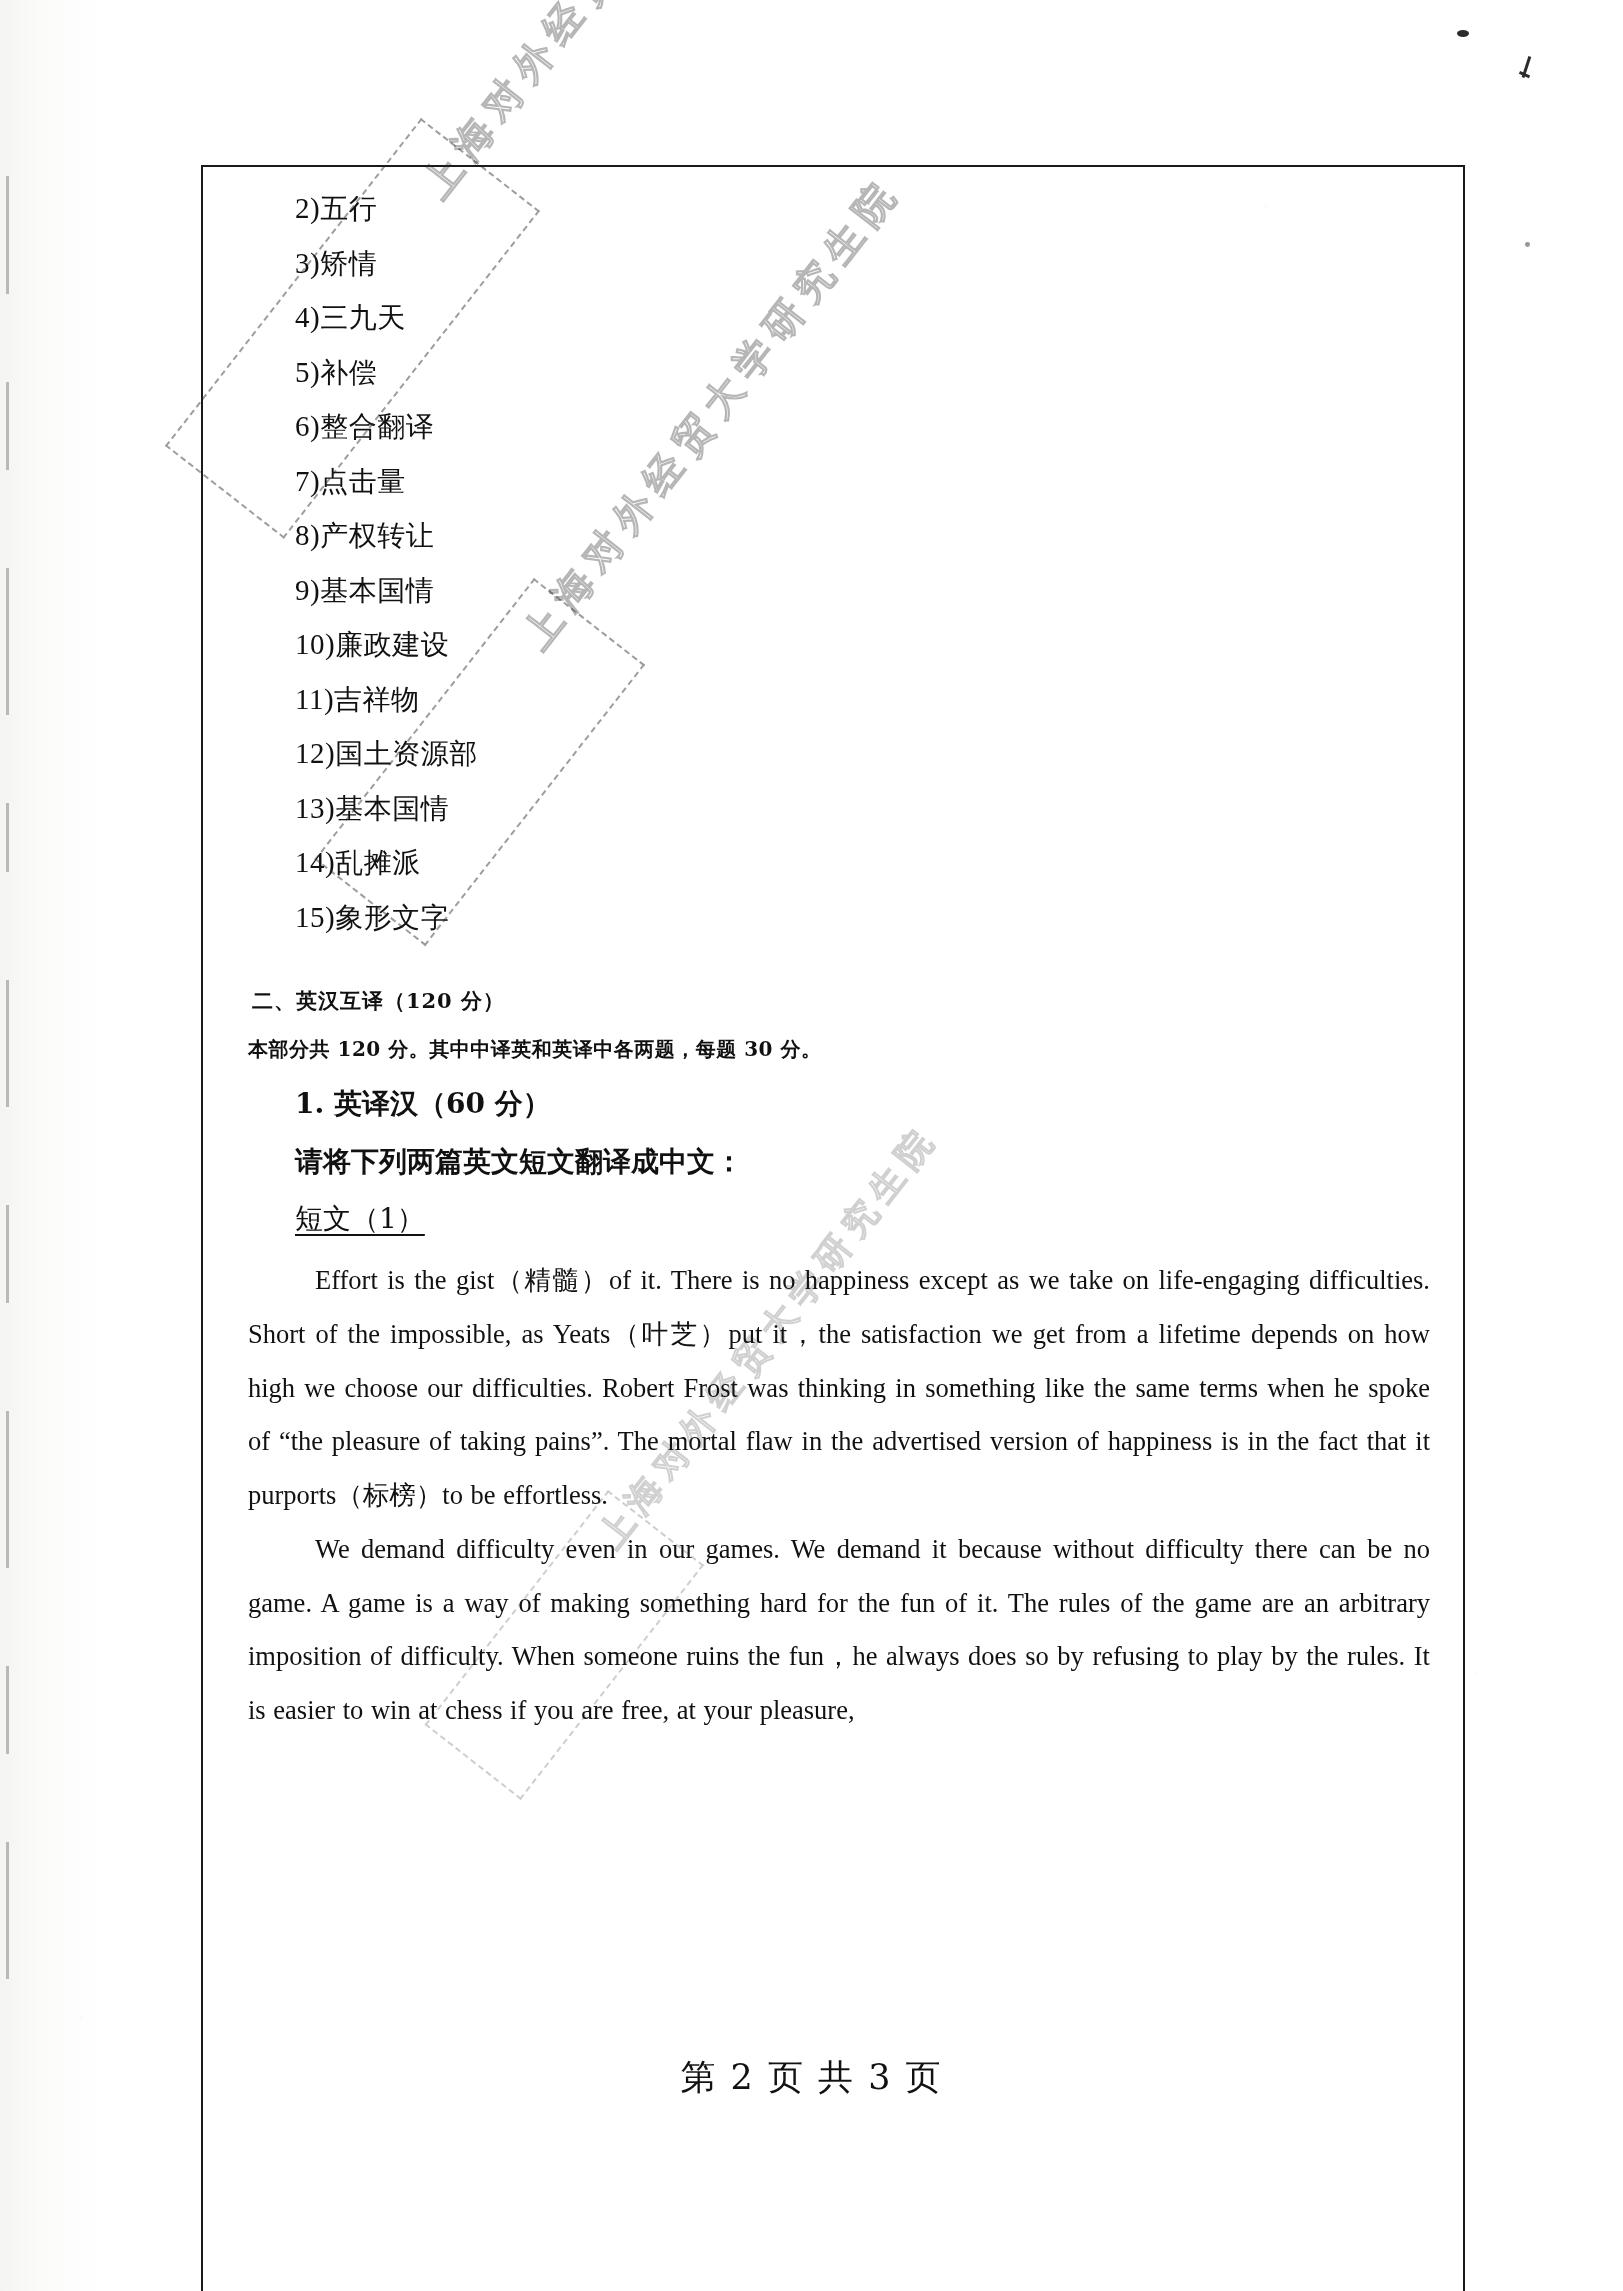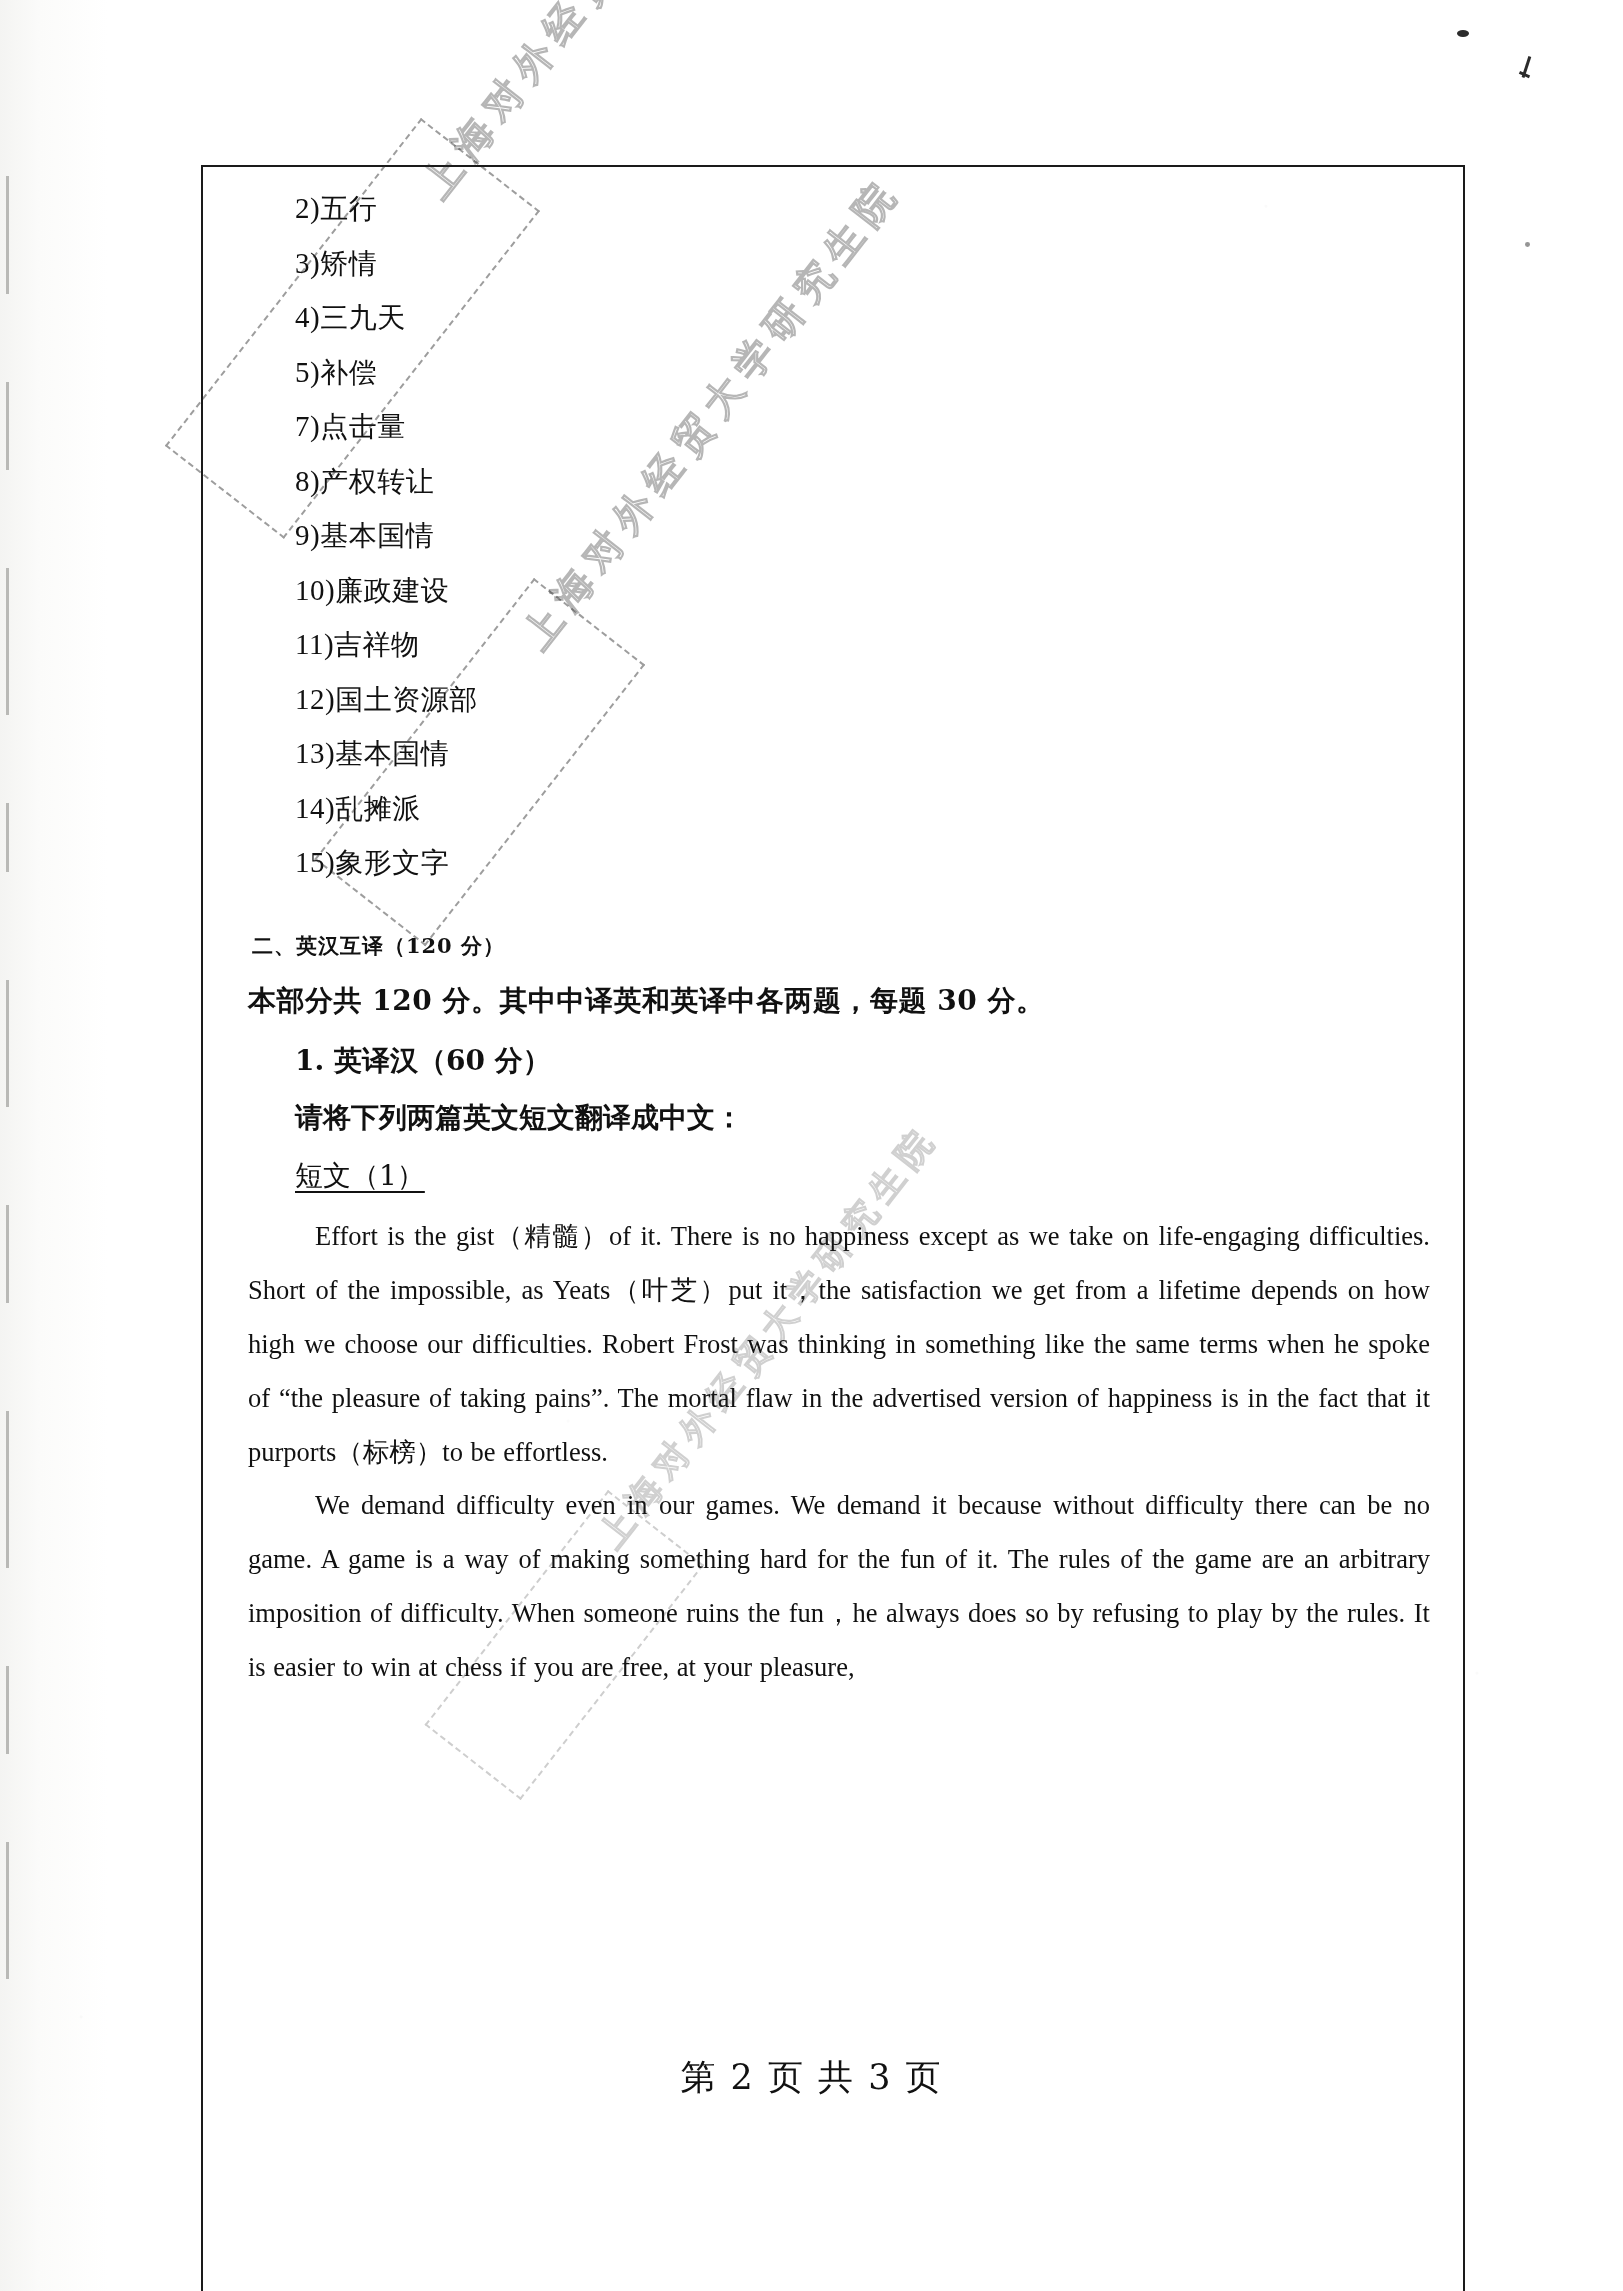--- a/index.html
+++ b/index.html
@@ -67,21 +67,21 @@
 
   
   .sec-head{
     font-size:21px;
     font-weight:bold;
     margin:55px 0 21.6px 3.9px;
     font-family:"DejaVu Serif", serif;
     letter-spacing:1px;
   }
   .sec-sub{
-    font-size:28px;
+    font-size:20px;
     font-weight:bold;
     margin:0 0 21.6px 0px;
     font-family:"DejaVu Serif", serif;
     letter-spacing:0.5px;
   }
   .sec-item{
     font-size:28px;
     font-weight:bold;
     margin:0 0 19.6px 47px;
     font-family:"DejaVu Serif", serif;
@@ -189,20 +189,21 @@
 <div class="stray" style="left:1525px;top:242px;width:4.9px;height:4.9px;border-radius:50%;opacity:.5;"></div>
 
 <div class="frame">
   <div class="frame-inner">
 
     <ul class="vocab">
       <li><span class="num">2)</span><span class="term">五行</span></li>
       <li><span class="num">3)</span><span class="term">矫情</span></li>
       <li><span class="num">4)</span><span class="term">三九天</span></li>
       <li><span class="num">5)</span><span class="term">补偿</span></li>
+      <li><span class="num">6)</span><span class="term">整合翻译</span></li>
       <li><span class="num">7)</span><span class="term">点击量</span></li>
       <li><span class="num">8)</span><span class="term">产权转让</span></li>
       <li><span class="num">9)</span><span class="term">基本国情</span></li>
       <li><span class="num">10)</span><span class="term">廉政建设</span></li>
       <li><span class="num">11)</span><span class="term">吉祥物</span></li>
       <li><span class="num">12)</span><span class="term">国土资源部</span></li>
       <li><span class="num">13)</span><span class="term">基本国情</span></li>
       <li><span class="num">14)</span><span class="term">乱摊派</span></li>
       <li><span class="num">15)</span><span class="term">象形文字</span></li>
     </ul>

